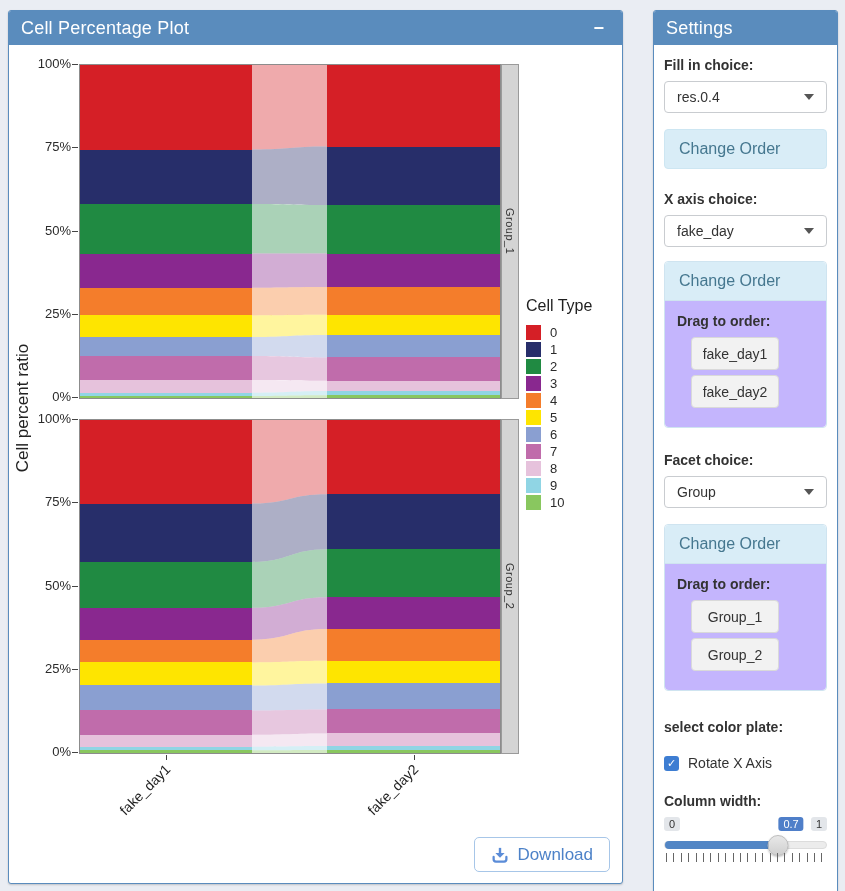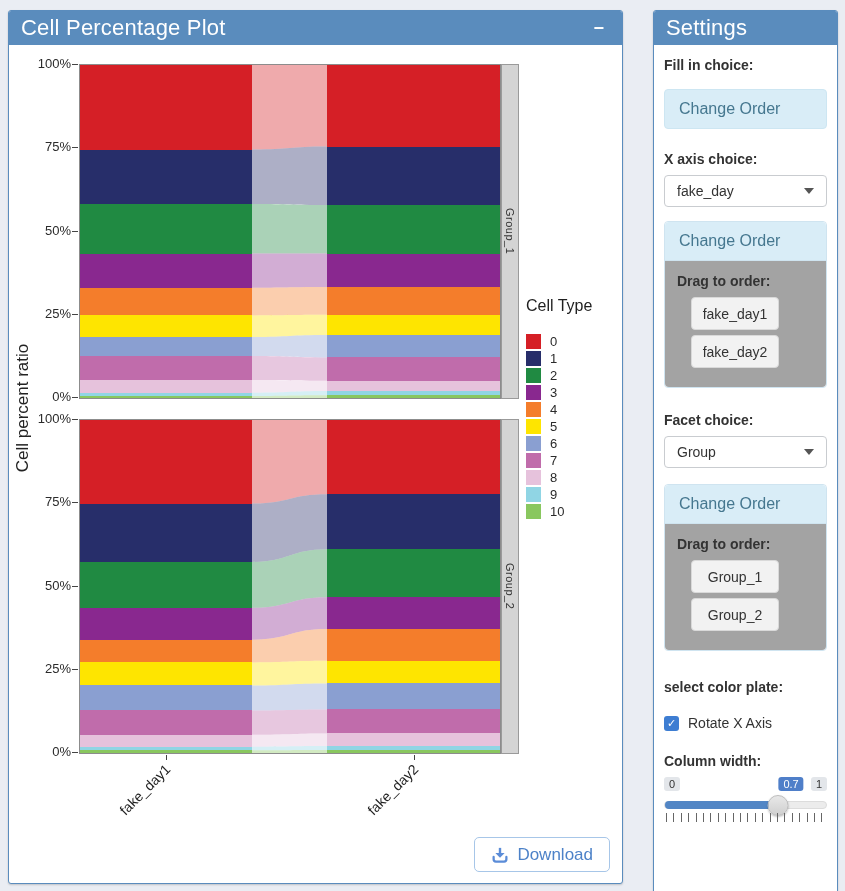--- a/index.html
+++ b/index.html
@@ -15,21 +15,21 @@
     background:#fff;
     border:1px solid #5a8cbd;
     border-radius:3px;
     box-shadow:0 1px 2px rgba(0,0,0,.18);
   }
   .box-header {
     height:34px; background:#5a8cbd; color:#fff;
     display:flex; align-items:center; padding:0 12px;
     border-radius:2px 2px 0 0;
   }
-  .box-title { font-size:22px; font-weight:400; letter-spacing:.2px; }
+  .box-title { font-size:18px; font-weight:400; letter-spacing:.2px; }
   .collapse-btn {
     margin-left:auto; background:none; border:none; color:#fff;
     font-size:18px; font-weight:bold; line-height:1; cursor:pointer; padding:2px 6px;
   }
   
   #plot-box { left:8px; top:10px; width:615px; height:874px; }
   .plot-body { position:relative; width:100%; height:840px; }
   .chart { position:absolute; left:0; top:0; width:615px; height:790px; }
 
   .facet-panel { position:absolute; width:422px; height:335px; border:1px solid #8c8c8c; background:#fff; }
@@ -47,21 +47,21 @@
              display:flex; align-items:center; justify-content:center; }
   .y-title span { transform:rotate(-90deg); white-space:nowrap; font-size:17px; color:#222; }
 
   .ytick { position:absolute; width:42px; text-align:right; font-size:13px; color:#2b2b2b; left:20px; }
   .ymark { position:absolute; width:6px; height:1px; background:#444; left:63px; }
   .xmark { position:absolute; width:1px; height:5px; background:#444; top:710px; }
   .xlab  { position:absolute; top:716px; width:120px; text-align:right; font-size:14px; color:#222;
            transform:rotate(-45deg); transform-origin:100% 0; }
 
   .legend { position:absolute; left:517px; top:252px; }
-  .legend-title { font-size:16px; color:#1f1f1f; margin-bottom:18px; }
+  .legend-title { font-size:16px; color:#1f1f1f; margin-bottom:9px; }
   .legend-item { display:flex; align-items:center; height:17px; }
   .legend-swatch { width:15px; height:15px; flex:0 0 15px; }
   .legend-label { font-size:13px; color:#2b2b2b; margin-left:9px; }
 
   .download-btn {
     position:absolute; right:12px; bottom:13px; height:35px; padding:0 16px;
     background:#fff; border:1px solid #a7c6e8; border-radius:5px;
     color:#4d82c8; font-size:17px; font-family:inherit;
     display:flex; align-items:center; gap:8px; cursor:pointer;
   }
@@ -78,21 +78,21 @@
   }
   .caret { position:absolute; right:12px; width:0; height:0;
            border-left:5px solid transparent; border-right:5px solid transparent;
            border-top:6px solid #555; }
   .co-head {
     background:#d9edf7; color:#45778f; font-size:16px; padding:10px 14px;
     border-radius:4px 4px 0 0; cursor:pointer;
   }
   .co-head.standalone { border-radius:4px; border:1px solid #cde6f2; margin:16px 0; }
   .co-panel { border:1px solid #cfe4f0; border-radius:4px; margin:14px 0 0; }
-  .co-body { background:#a3a3a3; border-top:1px solid #cfe4f0; border-radius:0 0 4px 4px; padding:12px 12px 14px; }
+  .co-body { background:#c4b5fd; border-top:1px solid #cfe4f0; border-radius:0 0 4px 4px; padding:12px 12px 14px; }
   .drag-item {
     width:88px; height:33px; margin:0 0 5px 14px; background:#f2f2f2;
     border:1px solid #d9d9d9; border-radius:4px;
     display:flex; align-items:center; justify-content:center;
     font-size:14px; color:#333; cursor:grab;
   }
   .mt17 { margin-top:22px; } .mt24 { margin-top:24px; } .mt28 { margin-top:28px; }
 
   .checkbox-row { display:flex; align-items:center; margin-top:20px; }
   .checkbox {
@@ -300,20 +300,24 @@
   </div>
 </section>
 
 <aside class="box" id="settings-box">
   <header class="box-header">
     <h2 class="box-title">Settings</h2>
   </header>
   <div class="settings-body">
 
     <label class="field-label">Fill in choice:</label>
+    <div class="select">
+      <span>res.0.4</span>
+      <i class="caret"></i>
+    </div>
 
     <div class="co-head standalone">
       <span>Change Order</span>
     </div>
 
     <label class="field-label mt17">X axis choice:</label>
     <div class="select">
       <span>fake_day</span>
       <i class="caret"></i>
     </div>

